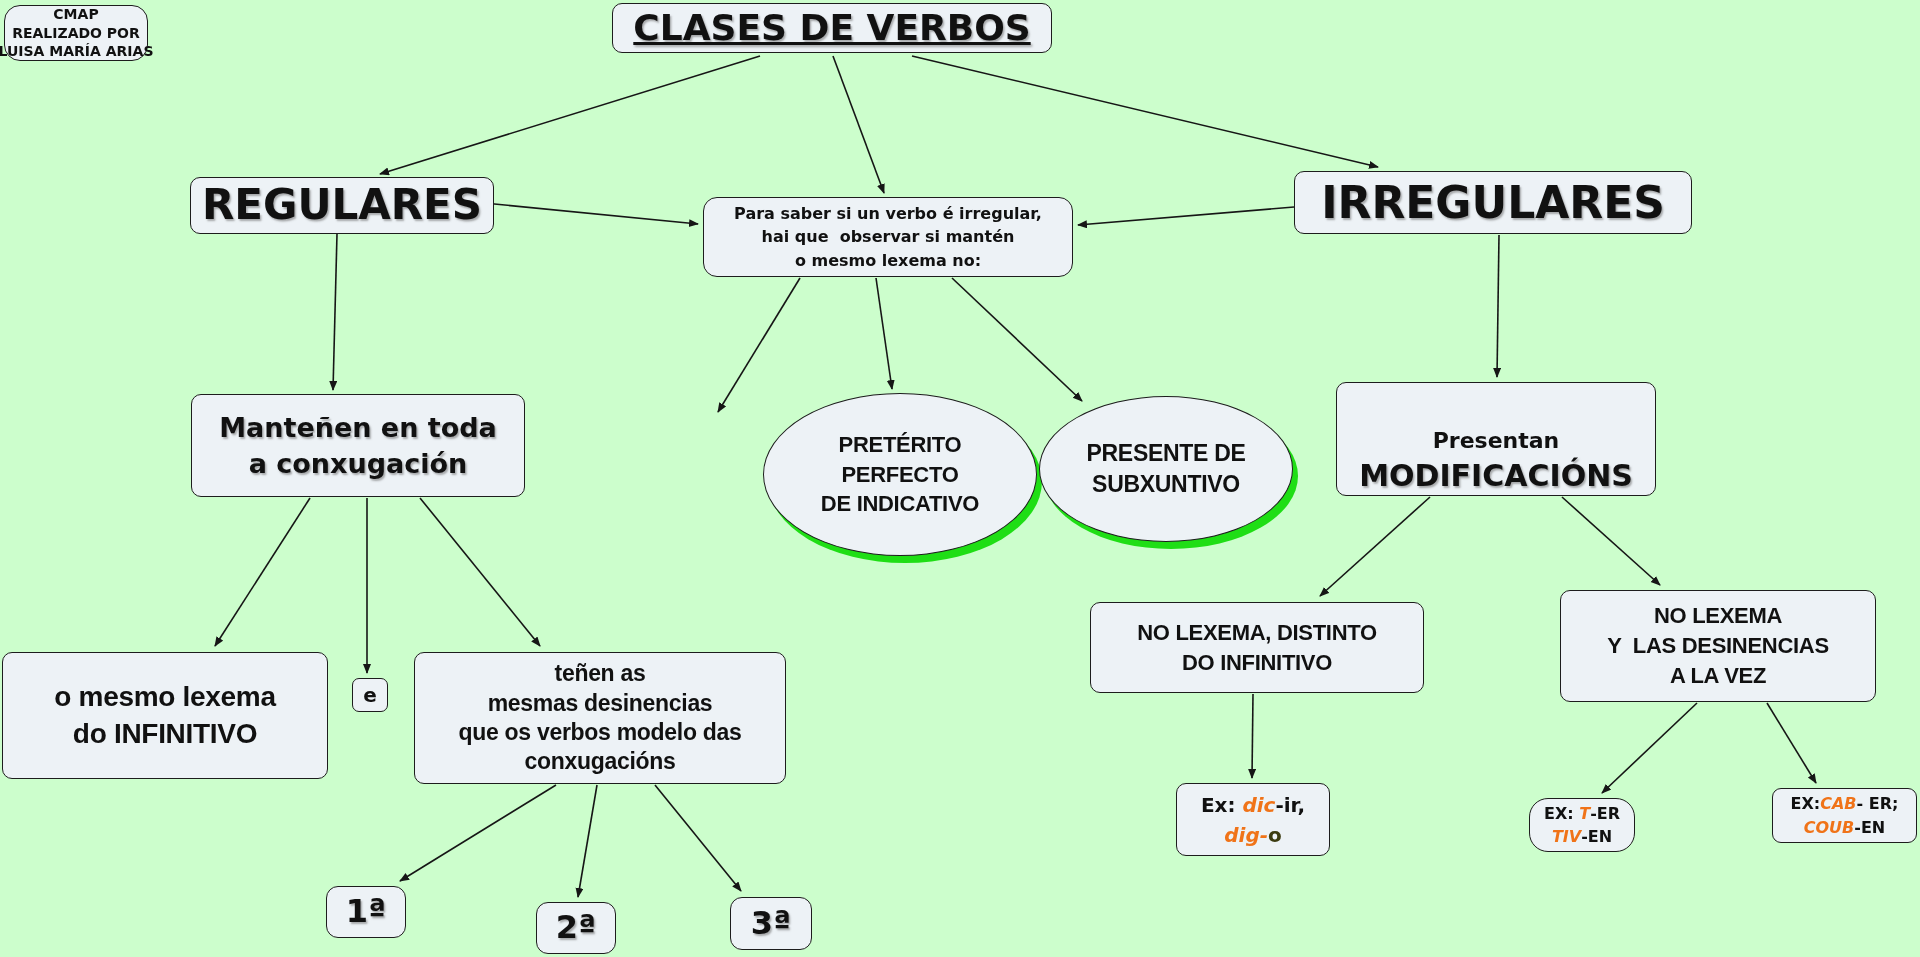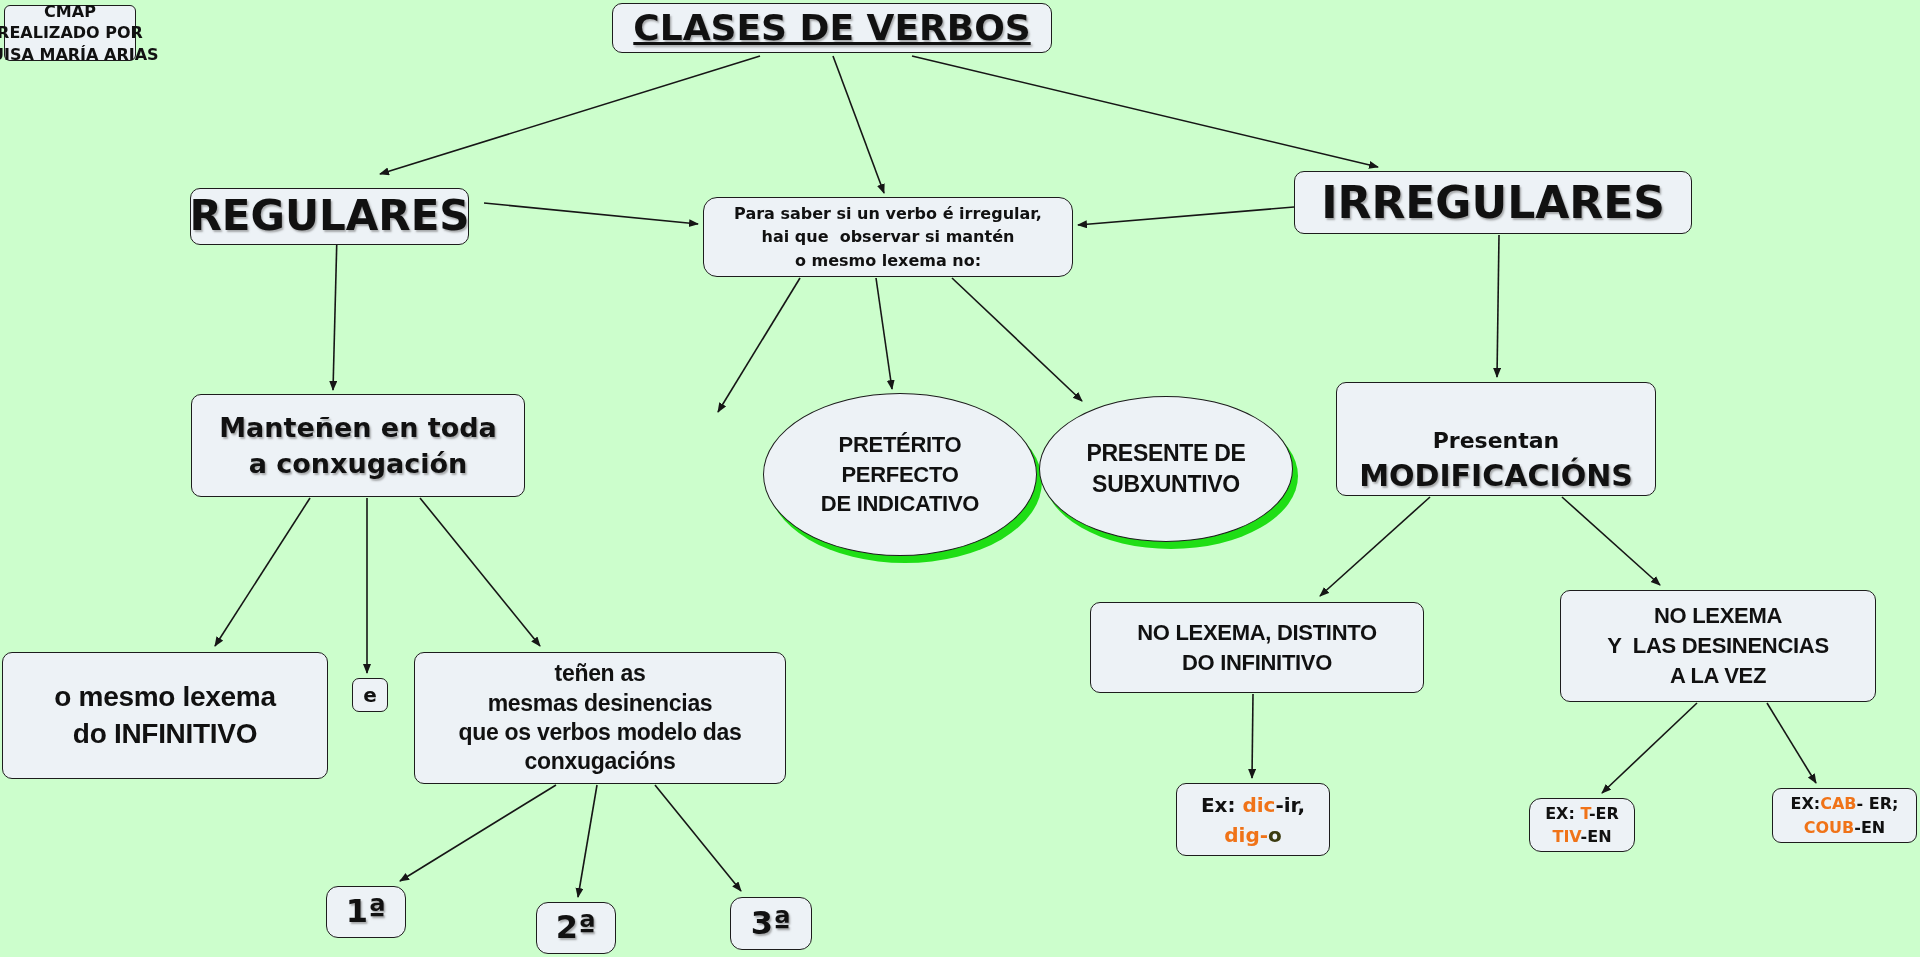--- a/index.html
+++ b/index.html
@@ -26,46 +26,46 @@
     line-height:1.3;
   }
   .ln{white-space:pre;display:block;}
   .f-wide{font-family:"DejaVu Sans", sans-serif;}
   .f-cond{font-family:"Liberation Sans", sans-serif;letter-spacing:-0.3px;}
   .sh{text-shadow:1.5px 2px 2px rgba(110,110,110,0.55);}
   .ellipse{
     border-radius:50%;
     box-shadow:5px 7px 0 var(--ellipse_shadow,#1fde15);
   }
-  .org{color:var(--orange,#f07318);}
+  .org{color:var(--orange,#f07318);font-style:italic;}
   .olv{color:var(--dark_olive,#3b3b10);}
 
   
-  #credit{left:4px;top:5px;width:132px;height:56px;font-size:16px;border-radius:6px;line-height:1.35;}
+  #credit{left:4px;top:5px;width:144px;height:56px;font-size:14px;border-radius:16px;line-height:1.35;}
   #title{left:612px;top:3px;width:440px;height:50px;font-size:36px;text-decoration:underline;}
-  #regulares{left:190px;top:188px;width:279px;height:57px;font-size:42px;}
+  #regulares{left:190px;top:177px;width:304px;height:57px;font-size:42px;}
   #irregulares{left:1294px;top:171px;width:398px;height:63px;font-size:44px;}
   #info{left:703px;top:197px;width:370px;height:80px;font-size:16px;border-radius:14px;line-height:1.45;text-align:center;}
   #el-presente{left:558px;top:398px;width:204px;height:140px;font-size:22px;}
   #el-preterito{left:763px;top:393px;width:274px;height:163px;font-size:22px;line-height:1.35;}
   #el-subxuntivo{left:1039px;top:396px;width:254px;height:146px;font-size:23px;line-height:1.35;}
   #mantenen{left:191px;top:394px;width:334px;height:103px;font-size:27px;}
   #lexema{left:2px;top:652px;width:326px;height:127px;font-size:28px;}
   #conj-e{left:352px;top:678px;width:36px;height:34px;font-size:20px;border-radius:7px;}
   #desinencias{left:414px;top:652px;width:372px;height:132px;font-size:23px;line-height:1.28;}
   #conj-1{left:326px;top:886px;width:80px;height:52px;font-size:32px;border-radius:12px;}
   #conj-2{left:536px;top:902px;width:80px;height:52px;font-size:32px;border-radius:12px;}
   #conj-3{left:730px;top:897px;width:82px;height:53px;font-size:32px;border-radius:12px;}
   #presentan{left:1336px;top:382px;width:320px;height:114px;}
   #presentan .l1{font-size:22px;margin-top:44px;}
   #presentan .l2{font-size:30px;}
   #nolex1{left:1090px;top:602px;width:334px;height:91px;font-size:22px;line-height:1.35;}
   #nolex2{left:1560px;top:590px;width:316px;height:112px;font-size:22px;line-height:1.35;}
   #exdic{left:1176px;top:783px;width:154px;height:73px;font-size:20px;line-height:1.5;}
-  #exter{left:1529px;top:798px;width:106px;height:54px;font-size:16px;border-radius:12px;line-height:1.45;}
+  #exter{left:1529px;top:798px;width:106px;height:54px;font-size:16px;border-radius:19px;line-height:1.45;}
   #excab{left:1772px;top:788px;width:145px;height:55px;font-size:16px;border-radius:9px;line-height:1.45;}
 </style>
 </head>
 <body>
 
 <div id="stage">
 
   <svg id="edges" width="1920" height="957">
     <defs>
       <marker id="ah" markerWidth="12" markerHeight="10" refX="9" refY="4" orient="auto" markerUnits="userSpaceOnUse">

